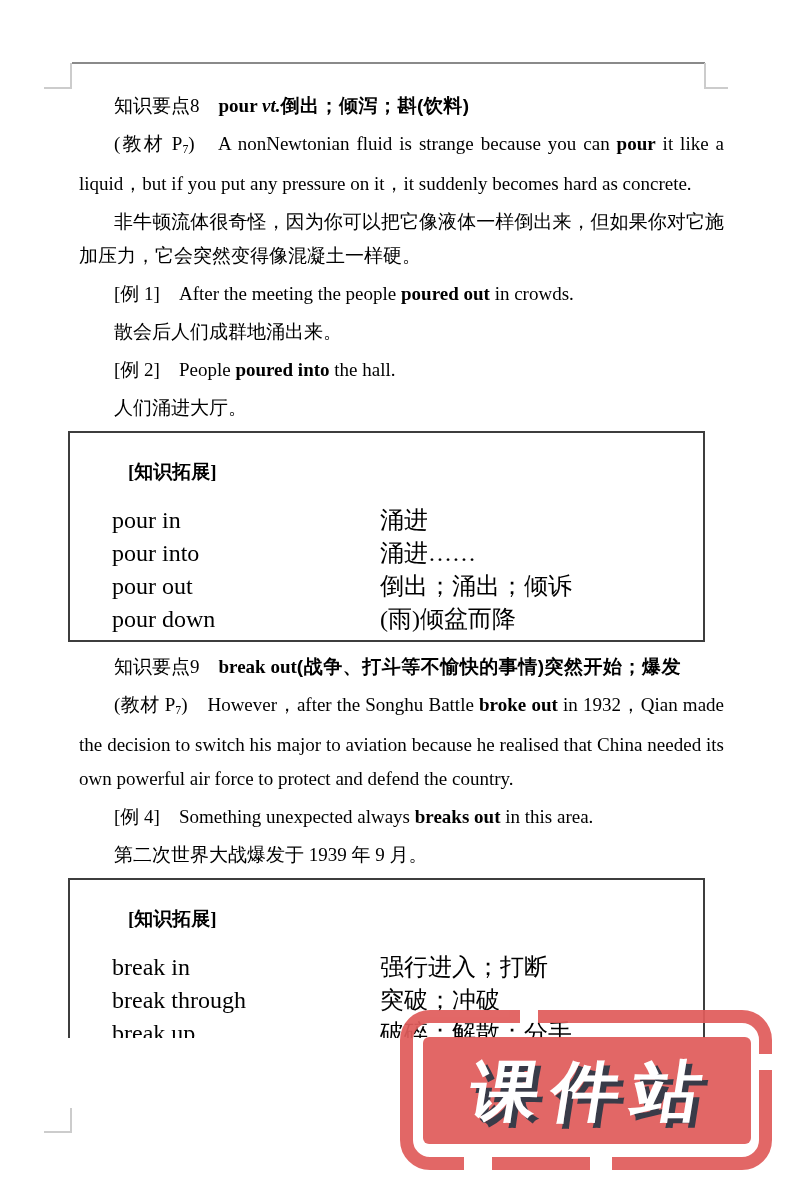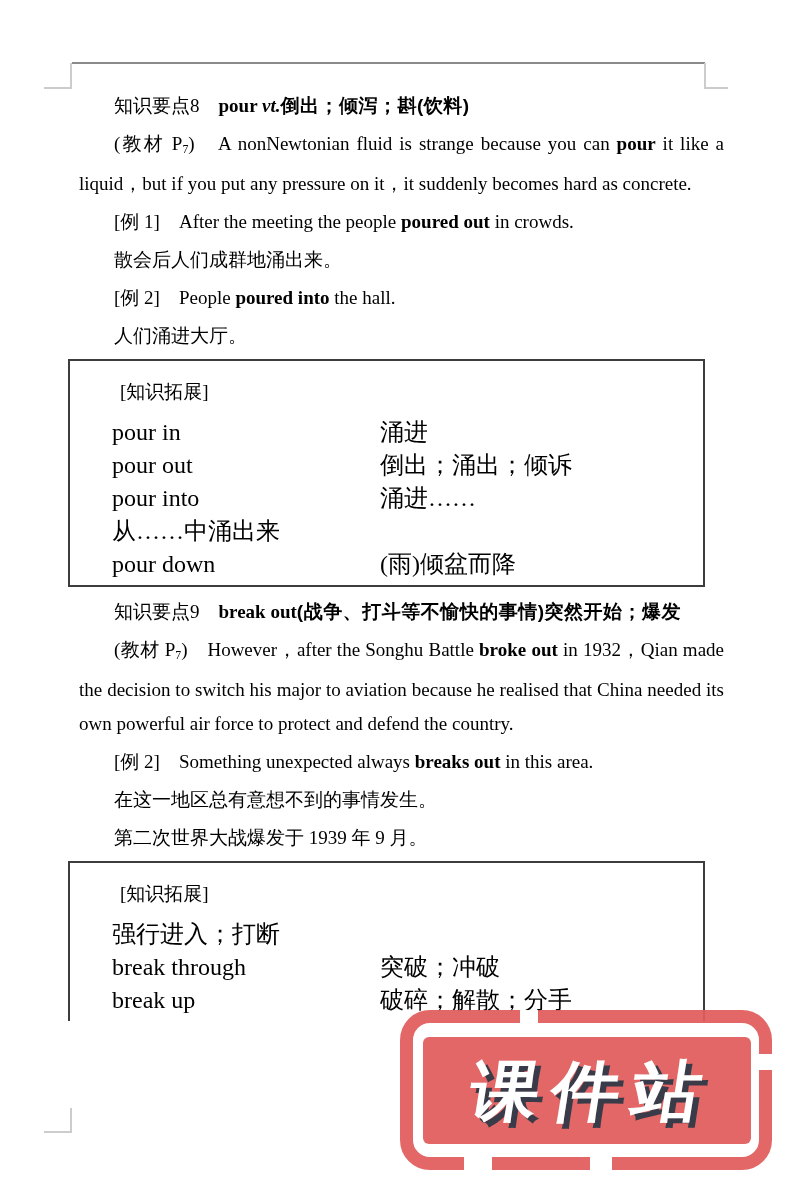--- a/index.html
+++ b/index.html
@@ -19,21 +19,21 @@
   }
   .b{font-weight:700}
   .bi{font-weight:700;font-style:italic}
   .hei{font-family:"Liberation Sans","DejaVu Sans",sans-serif;font-weight:600;letter-spacing:.5px}
   .sub{font-size:.62em;vertical-align:-.25em}
   
   .kbox{
     box-sizing:border-box;margin:6px 0 8px -7px;width:637px;
     border:2px solid #3d3d3d;padding:6px 10px 4px 42px;line-height:33px;
   }
-  .kbox .ktitle{margin:8px;font-size:19px;line-height:33px;font-weight:400}
+  .kbox .ktitle{margin:16px;font-size:19px;line-height:33px;font-weight:700}
   .krow{display:flex;font-size:24px;line-height:33px}
   .krow .phrase{width:268px;flex:none}
   .krow .meaning{flex:1}
   .kbox.cut{border-bottom:none;height:160px;overflow:hidden;margin-bottom:0}
   
   .stamp{position:absolute;left:400px;top:1010px;width:372px;height:160px;opacity:.93;z-index:5}
   .stamp .ring{position:absolute;inset:0;border:13px solid #e05c5b;border-radius:30px}
   .stamp .inner{
     position:absolute;left:23px;top:27px;right:21px;bottom:26px;
     background:#e05c5b;border-radius:6px;
@@ -60,57 +60,57 @@
 <div class="mark" style="left:44px;top:87px;width:28px;height:2px"></div>
 <div class="mark" style="left:704px;top:63px;width:2px;height:25px"></div>
 <div class="mark" style="left:704px;top:87px;width:24px;height:2px"></div>
 <div class="mark" style="left:70px;top:1108px;width:2px;height:25px"></div>
 <div class="mark" style="left:44px;top:1131px;width:28px;height:2px"></div>
 
 <div class="content">
 
   <p class="p"><span>知识要点8　</span><span class="b">pour </span><span class="bi">vt.</span><span class="hei">倒出；倾泻；斟(饮料)</span></p>
   <p class="p"><span>(教材 P</span><span class="sub">7</span><span>)　A nonNewtonian fluid is strange because you can </span><span class="b">pour</span><span> it like a liquid，but if you put any pressure on it，it suddenly becomes hard as concrete.</span></p>
+  <p class="p">非牛顿流体很奇怪，因为你可以把它像液体一样倒出来，但如果你对它施加压力，它会突然变得像混凝土一样硬。</p>
   <p class="p"><span>[例 1]　After the meeting the people </span><span class="b">poured out</span><span> in crowds.</span></p>
   <p class="p">散会后人们成群地涌出来。</p>
   <p class="p"><span>[例 2]　People </span><span class="b">poured into</span><span> the hall.</span></p>
   <p class="p">人们涌进大厅。</p>
 
   <div class="kbox">
     <p class="ktitle">[知识拓展]</p>
     <div class="krow">
       <span class="phrase">pour in</span>
       <span class="meaning">涌进</span>
     </div>
     <div class="krow">
+      <span class="phrase">pour into</span>
+      <span class="meaning">涌进……</span>
+    </div>
+    <div class="krow">
       <span class="phrase">pour out</span>
       <span class="meaning">倒出；涌出；倾诉</span>
     </div>
     <div class="krow">
-      <span class="phrase">pour into</span>
-      <span class="meaning">涌进……</span>
-    </div>
-    <div class="krow">
-      <span class="meaning">从……中涌出来</span>
     </div>
     <div class="krow">
       <span class="phrase">pour down</span>
       <span class="meaning">(雨)倾盆而降</span>
     </div>
   </div>
 
   <p class="p"><span>知识要点9　</span><span class="b">break out</span><span class="hei">(战争、打斗等不愉快的事情)突然开始；爆发</span></p>
   <p class="p"><span>(教材 P</span><span class="sub">7</span><span>)　However，after the Songhu Battle </span><span class="b">broke out</span><span> in 1932，Qian made the decision to switch his major to aviation because he realised that China needed its own powerful air force to protect and defend the country.</span></p>
-  <p class="p"><span>[例 2]　Something unexpected always </span><span class="b">breaks out</span><span> in this area.</span></p>
-  <p class="p">在这一地区总有意想不到的事情发生。</p>
+  <p class="p"><span>[例 4]　Something unexpected always </span><span class="b">breaks out</span><span> in this area.</span></p>
   <p class="p">第二次世界大战爆发于 1939 年 9 月。</p>
 
   <div class="kbox cut">
     <p class="ktitle">[知识拓展]</p>
     <div class="krow">
+      <span class="phrase">break in</span>
       <span class="meaning">强行进入；打断</span>
     </div>
     <div class="krow">
       <span class="phrase">break through</span>
       <span class="meaning">突破；冲破</span>
     </div>
     <div class="krow">
       <span class="phrase">break up</span>
       <span class="meaning">破碎；解散；分手</span>
     </div>

